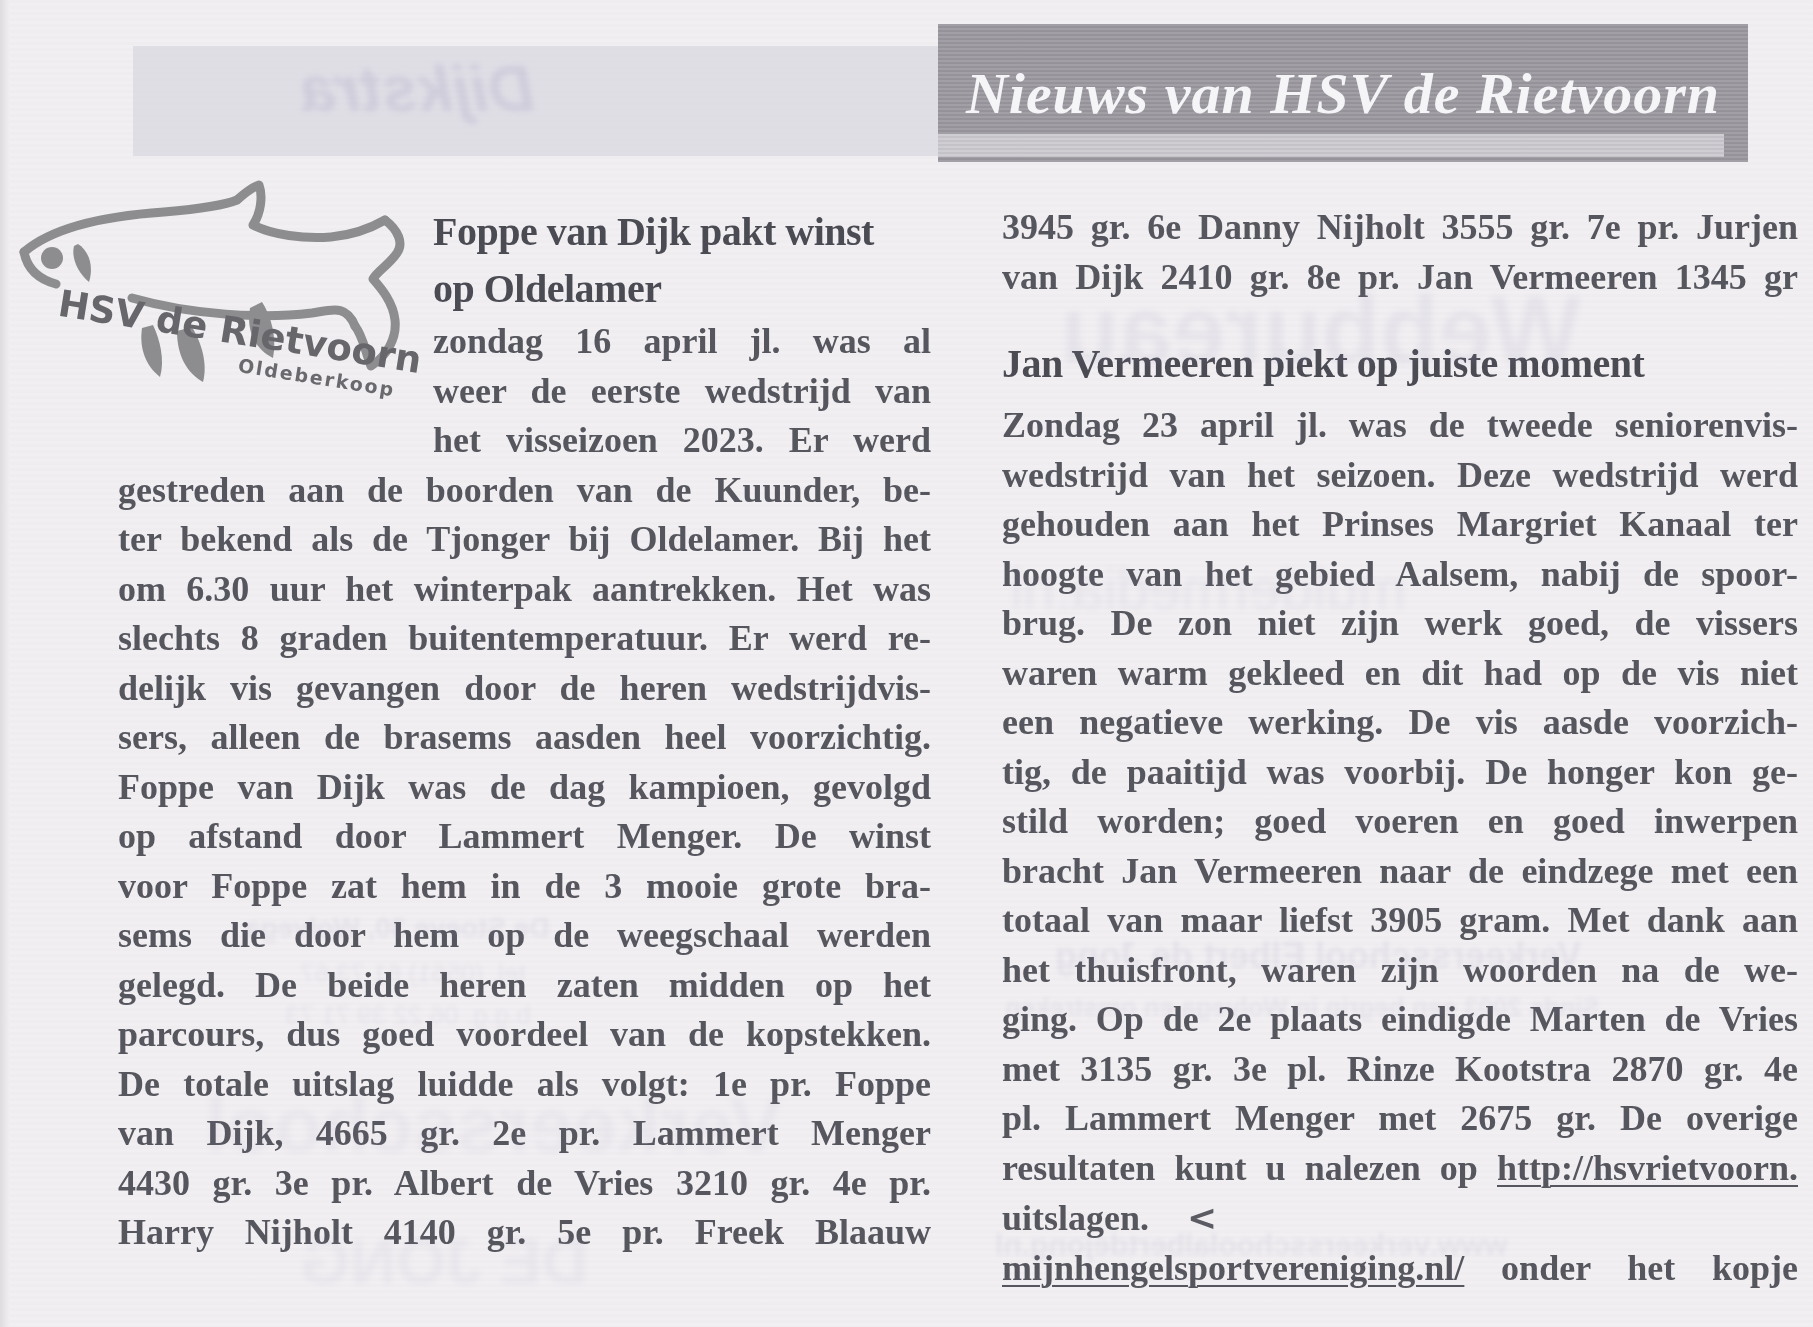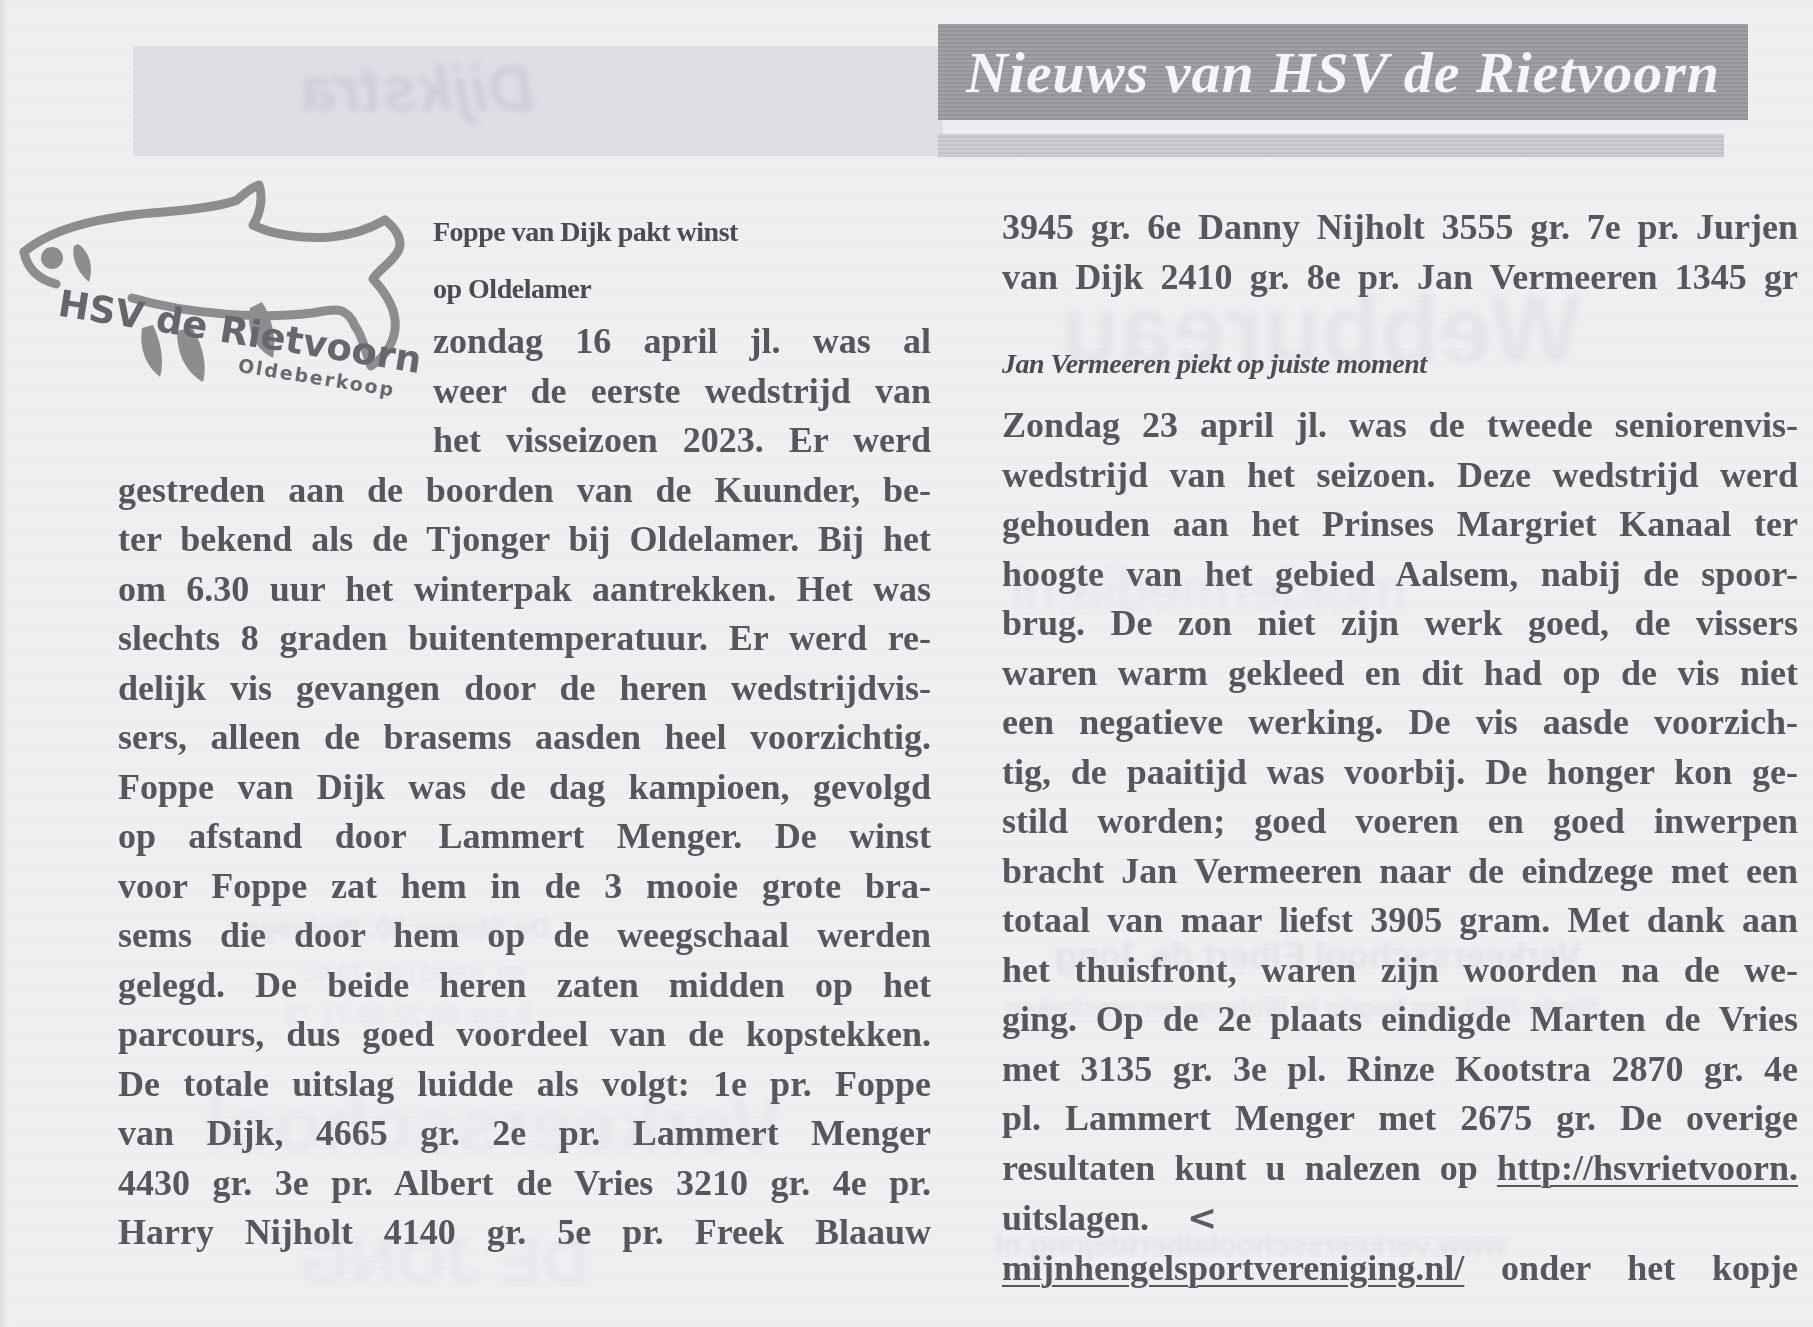--- a/index.html
+++ b/index.html
@@ -5,42 +5,42 @@
   html,body{margin:0;padding:0;}
   body{
     width:1813px;height:1327px;position:relative;overflow:hidden;
     background:#f1eff1;
     background-image:repeating-linear-gradient(180deg, rgba(130,120,160,0.018) 0 3px, rgba(255,255,255,0) 3px 6px);
     font-family:"Liberation Serif", serif;
   }
   .scan-edge{position:absolute;left:0;top:0;width:10px;height:1327px;background:linear-gradient(90deg,#dedcde,#f1eff1);}
   
   .ghost-band{position:absolute;left:133px;top:46px;width:810px;height:110px;background:rgba(205,202,215,0.45);}
-  .banner{position:absolute;left:938px;top:24px;width:810px;height:96px;background:#9c99a0;
+  .banner{position:absolute;left:938px;top:24px;width:810px;height:138px;background:#9c99a0;
     background-image:repeating-linear-gradient(180deg, rgba(255,255,255,0.06) 0 2px, rgba(60,60,75,0.07) 2px 4px);
     display:flex;align-items:center;justify-content:center;}
   .banner-title{font-style:italic;font-weight:bold;font-size:58px;color:#f5f4f7;letter-spacing:1px;white-space:nowrap;}
   .banner-substrip{position:absolute;left:938px;top:134px;width:786px;height:23px;background:#cac8cd;
     background-image:repeating-linear-gradient(180deg, rgba(255,255,255,0.10) 0 2px, rgba(90,90,110,0.05) 2px 4px);}
   
   .logo{position:absolute;left:12px;top:178px;width:436px;height:252px;}
   .logo svg{position:absolute;left:0;top:0;}
   .logo-name{position:absolute;left:50px;top:104px;font-family:"DejaVu Sans",sans-serif;font-weight:bold;
     font-size:37px;color:#66666b;transform:rotate(9deg);transform-origin:left top;white-space:nowrap;}
   .logo-place{position:absolute;left:228px;top:176px;font-family:"DejaVu Sans",sans-serif;font-weight:bold;
     font-size:19px;color:#6a6a6e;transform:rotate(9deg);transform-origin:left top;letter-spacing:2px;white-space:nowrap;}
   
   .col{position:absolute;color:#56565e;font-size:36px;}
   .col-left{left:118px;top:203px;width:813px;}
   .col-right{left:1002px;top:203px;width:796px;}
   .line{line-height:49.5px;text-align:justify;text-align-last:justify;font-weight:bold;}
   .line.last{text-align-last:left;}
-  .heading{font-weight:bold;font-size:28px;line-height:57px;color:#4b4b54;letter-spacing:-0.5px;white-space:pre-line;}
+  .heading{font-weight:bold;font-size:40px;line-height:57px;color:#4b4b54;letter-spacing:-0.5px;white-space:pre-line;}
   .indent{margin-left:315px;width:498px;}
-  .heading2{margin-top:33px;margin-bottom:9px;font-style:italic;}
+  .heading2{margin-top:33px;margin-bottom:9px;}
   .link{text-decoration:underline;text-underline-offset:5px;text-decoration-thickness:2px;}
   .end-mark{display:inline-block;margin-left:38px;font-family:"DejaVu Sans",sans-serif;color:#5b5b63;}
   
   .ghost{position:absolute;transform:scaleX(-1);filter:blur(2px);font-family:"Liberation Sans",sans-serif;
     color:#8d89b5;white-space:nowrap;}
   .g-dijkstra{left:300px;top:52px;font-size:64px;font-weight:bold;font-style:italic;opacity:0.20;filter:blur(3px);}
   .g-webbureau{left:1060px;top:275px;font-size:96px;font-weight:bold;opacity:0.10;filter:blur(3px);}
   .g-muldermedia{left:1010px;top:555px;font-size:58px;opacity:0.10;filter:blur(3px);}
   .g-verkeersschool{left:1055px;top:935px;font-size:36px;font-weight:bold;opacity:0.12;}
   .g-sinds{left:1005px;top:992px;font-size:26px;font-weight:bold;opacity:0.11;}

